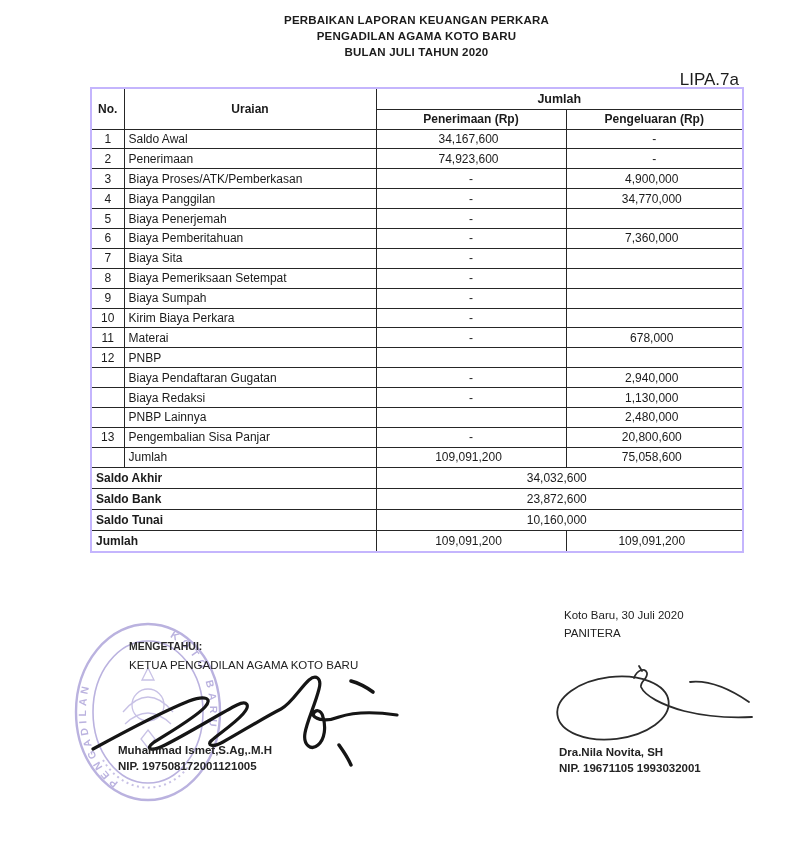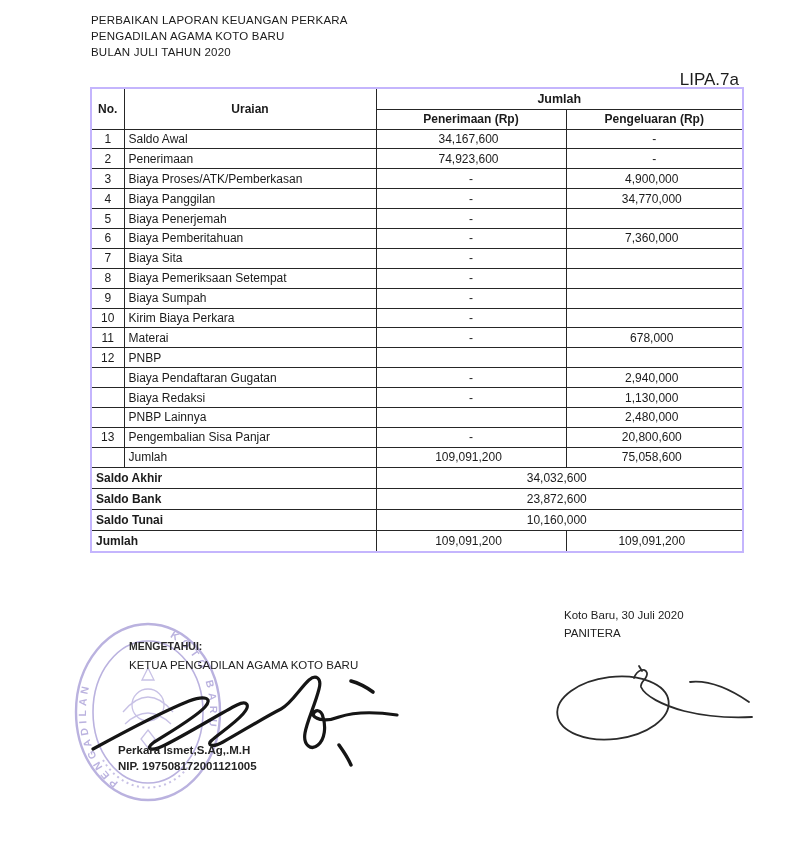--- a/index.html
+++ b/index.html
@@ -6,21 +6,21 @@
   body{
     width:804px;height:855px;background:#ffffff;
     font-family:"Liberation Sans", sans-serif;
     color:#1a1a1a;
   }
   .page{position:relative;width:804px;height:855px;background:#ffffff;overflow:hidden;}
 
   
   .titles{
     position:absolute;left:91px;top:12px;width:651px;
-    text-align:left;font-weight:normal;font-size:11.5px;line-height:16px;
+    text-align:center;font-weight:bold;font-size:11.5px;line-height:16px;
     letter-spacing:.2px;color:#1c1c1c;
   }
   .form-code{
     position:absolute;left:91px;top:70px;width:648px;
     text-align:right;font-size:17px;color:#1c1c1c;
   }
 
   
   table.report{
     position:absolute;left:90px;top:87px;width:652px;
@@ -268,22 +268,26 @@
       <path d="M 84 20 C 87 12, 95 9, 97 15 C 98 21, 90 23, 91 29 C 95 38, 112 47, 134 53 C 158 59, 182 60, 202 59"></path>
       <path d="M 140 24 C 158 22, 180 31, 199 44"></path>
     </g>
   </svg>
 
   <div class="sig-head-left">
     <div class="l1">MENGETAHUI:</div>
     <div class="l2">KETUA PENGADILAN AGAMA KOTO BARU</div>
   </div>
   <div class="sig-name-left">
-    <div>Perkara Ismet,S.Ag,.M.H</div>
+    <div>Muhammad Ismet,S.Ag,.M.H</div>
     <div>NIP. 197508172001121005</div>
   </div>
 
   <div class="sig-head-right">
     <div>Koto Baru, 30 Juli 2020</div>
     <div>PANITERA</div>
   </div>
+  <div class="sig-name-right">
+    <div>Dra.Nila Novita, SH</div>
+    <div>NIP. 19671105 1993032001</div>
+  </div>
 
 </div>
 
 </body></html>

